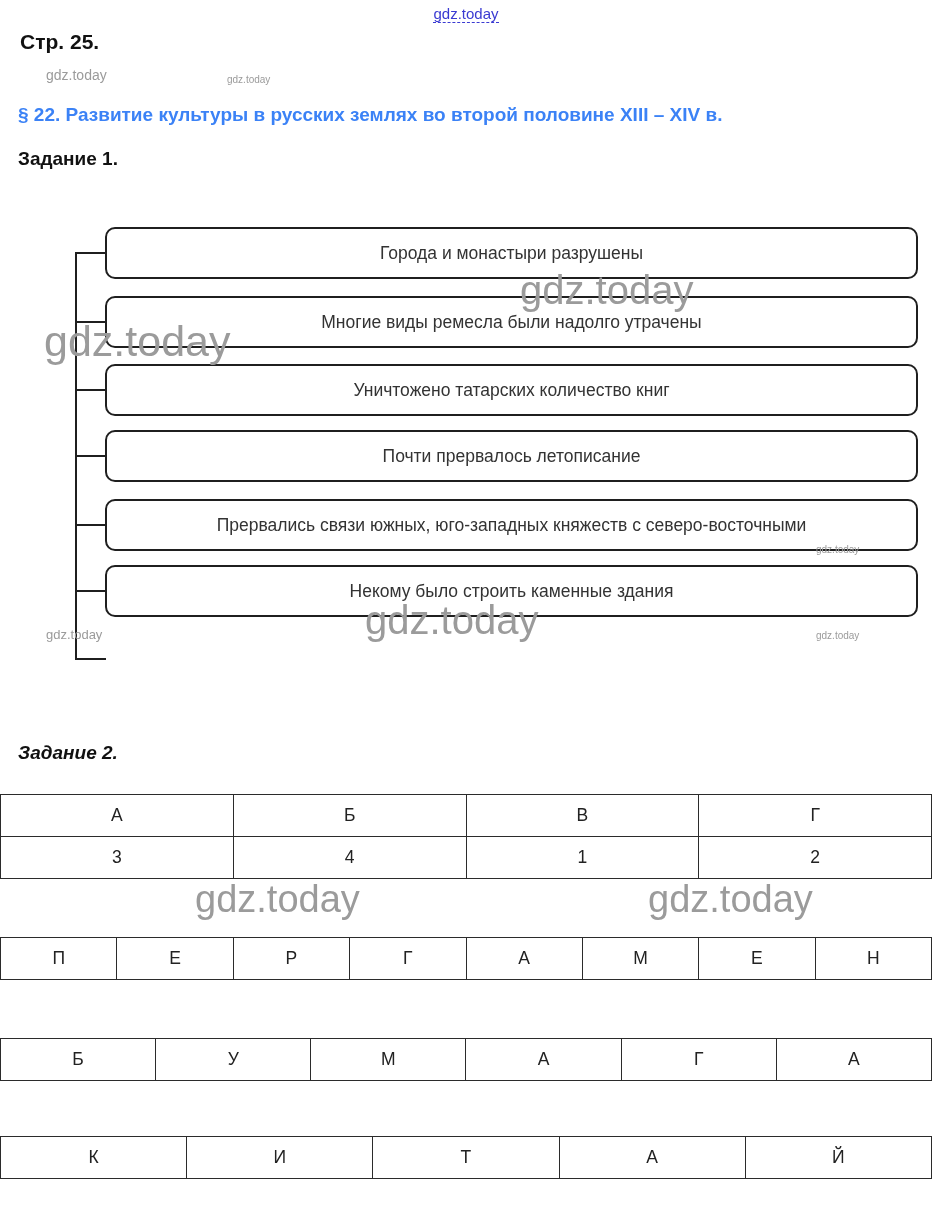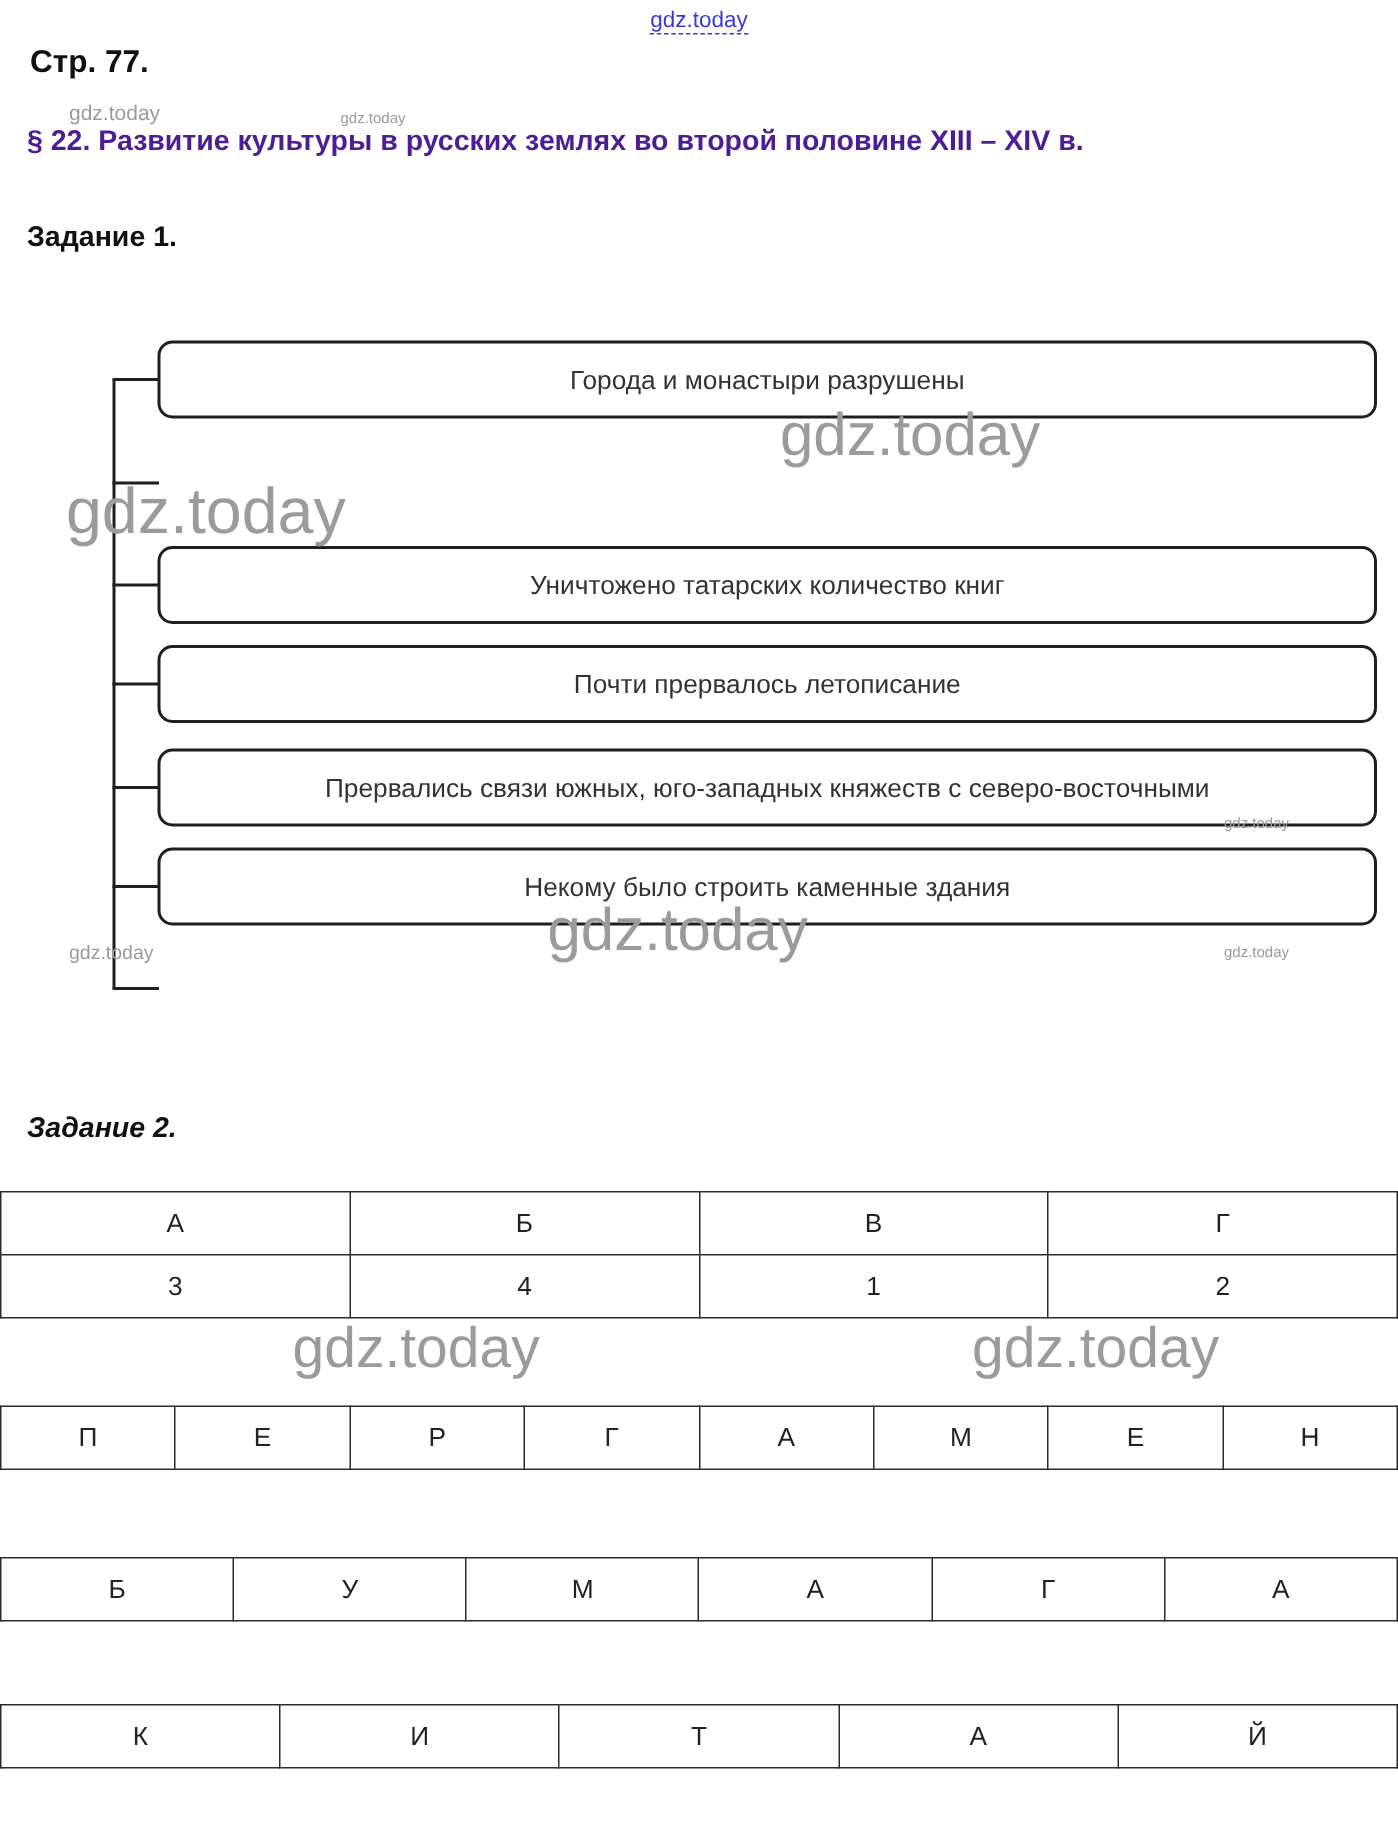--- a/index.html
+++ b/index.html
@@ -12,21 +12,21 @@
     color:#1c1c1c;
     overflow:hidden;
   }
   
   .top-link-wrap{position:absolute;top:5px;left:0;width:100%;text-align:center;}
   .top-link{
     display:inline-block;color:#3a3ad2;font-size:15px;
     border-bottom:1px dashed #3a3ad2;cursor:pointer;
   }
   .page-label{position:absolute;top:30px;left:20px;font-size:21px;font-weight:bold;color:#111;}
-  .section-title{position:absolute;top:84px;left:18px;width:896px;font-size:19px;font-weight:bold;color:#4c1d95;}
+  .section-title{position:absolute;top:104px;left:18px;width:896px;font-size:19px;font-weight:bold;color:#3b82f6;}
   .task-heading{position:absolute;left:18px;font-size:19px;font-weight:bold;color:#111;}
   .task1-heading{top:148px;}
   .task2-heading{top:742px;font-style:italic;}
 
   
   .dbox{
     position:absolute;left:105px;width:813px;height:52px;
     border:2px solid #1f1f1f;border-radius:10px;
     display:flex;align-items:center;justify-content:center;
     font-size:17.5px;color:#333;box-sizing:border-box;
@@ -62,34 +62,35 @@
 </style>
 </head>
 <body>
 
 <div class="page">
 
   <div class="top-link-wrap">
     <span class="top-link">gdz.today</span>
   </div>
 
-  <div class="page-label">Стр. 77.</div>
+  <div class="page-label">Стр. 25.</div>
   <div class="section-title">§ 22. Развитие культуры в русских землях во второй половине XIII – XIV в.</div>
   <div class="task-heading task1-heading">Задание 1.</div>
 
   <div class="vline"></div>
   <div class="stub" style="top:252px;"></div>
   <div class="stub" style="top:321px;"></div>
   <div class="stub" style="top:389px;"></div>
   <div class="stub" style="top:455px;"></div>
   <div class="stub" style="top:524px;"></div>
   <div class="stub" style="top:590px;"></div>
   <div class="stub" style="top:658px;"></div>
 
   <div class="dbox" style="top:227px;">Города и монастыри разрушены</div>
+  <div class="dbox" style="top:296px;">Многие виды ремесла были надолго утрачены</div>
   <div class="dbox" style="top:364px;">Уничтожено татарских количество книг</div>
   <div class="dbox" style="top:430px;">Почти прервалось летописание</div>
   <div class="dbox" style="top:499px;">Прервались связи южных, юго-западных княжеств с северо-восточными</div>
   <div class="dbox" style="top:565px;">Некому было строить каменные здания</div>
 
   <div class="task-heading task2-heading">Задание 2.</div>
 
   <table class="tbl match-table">
     <tbody>
         <tr>

